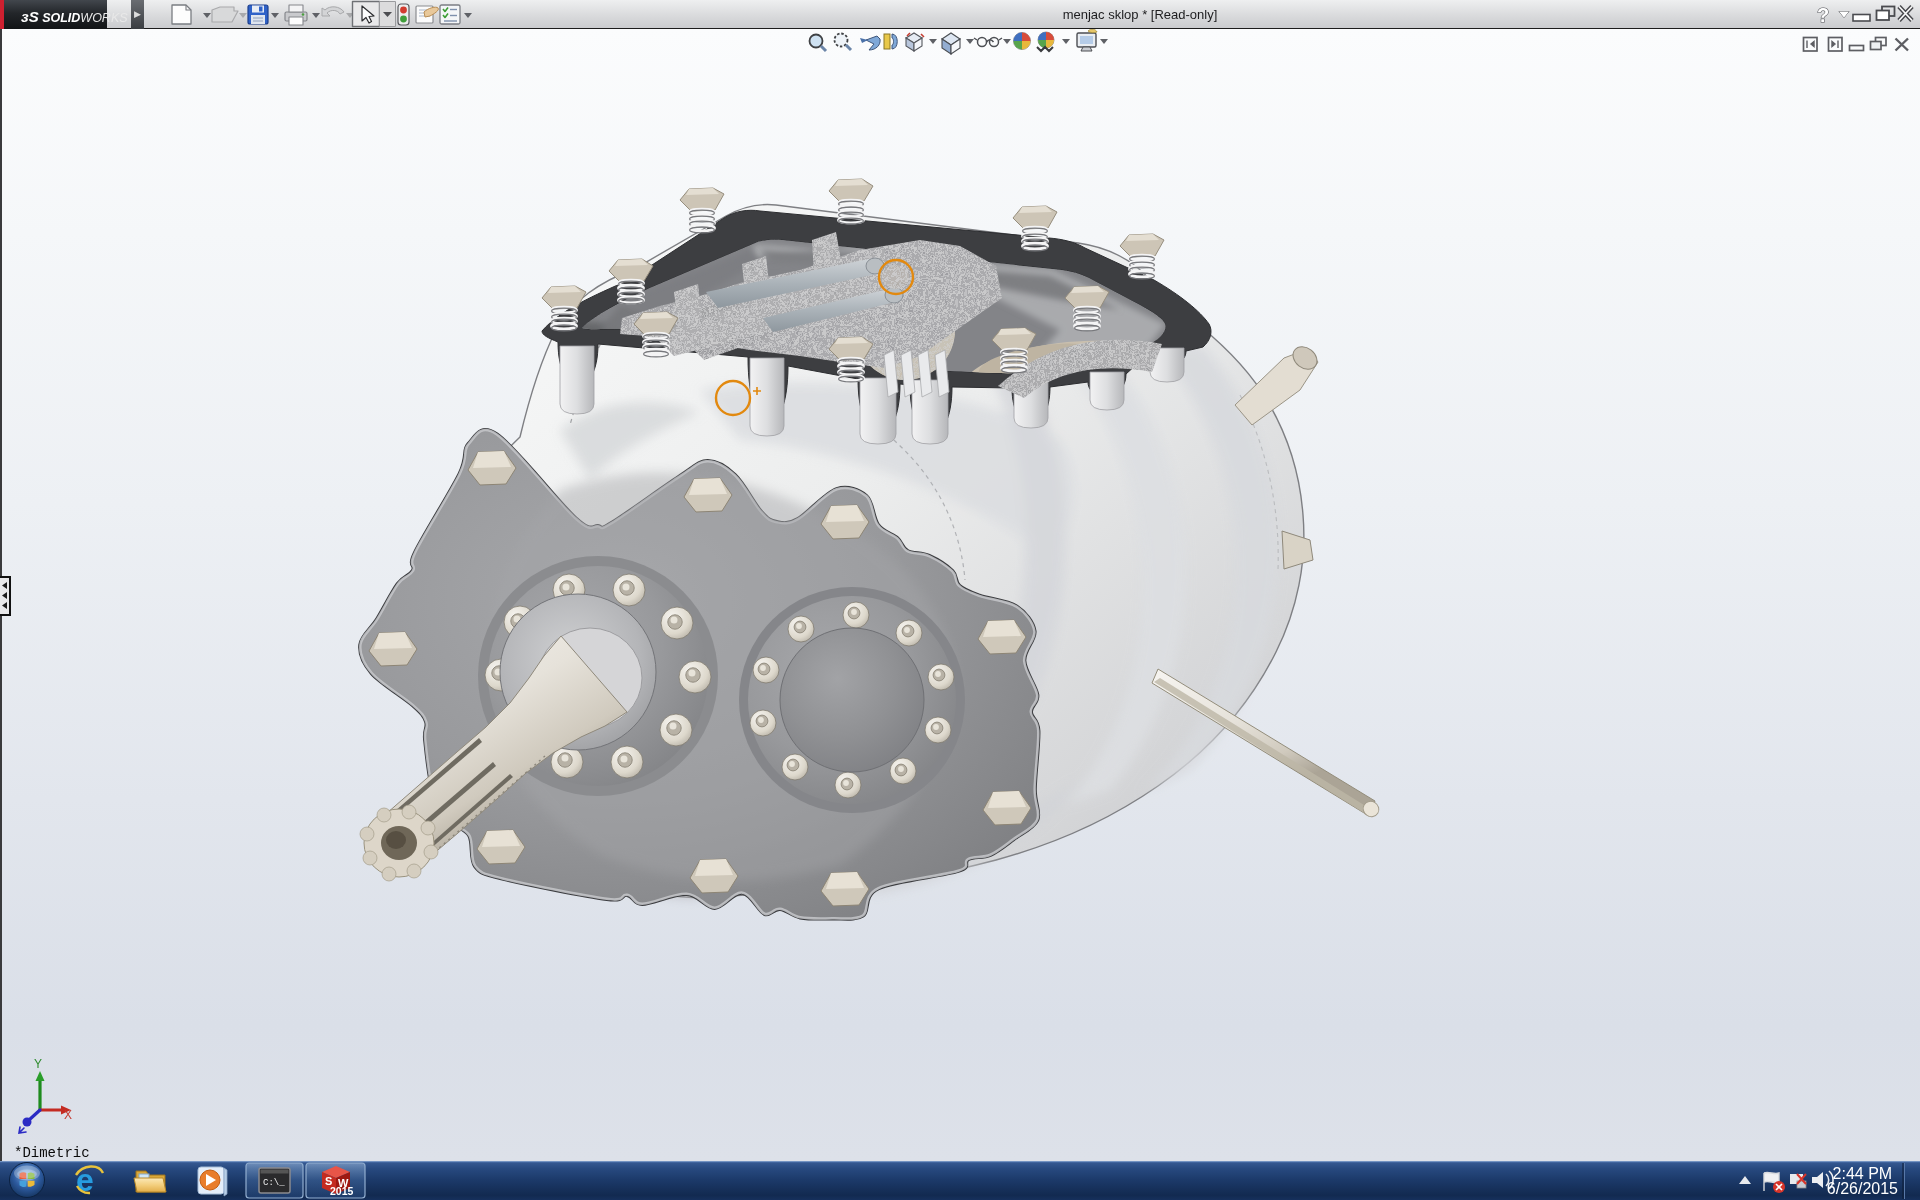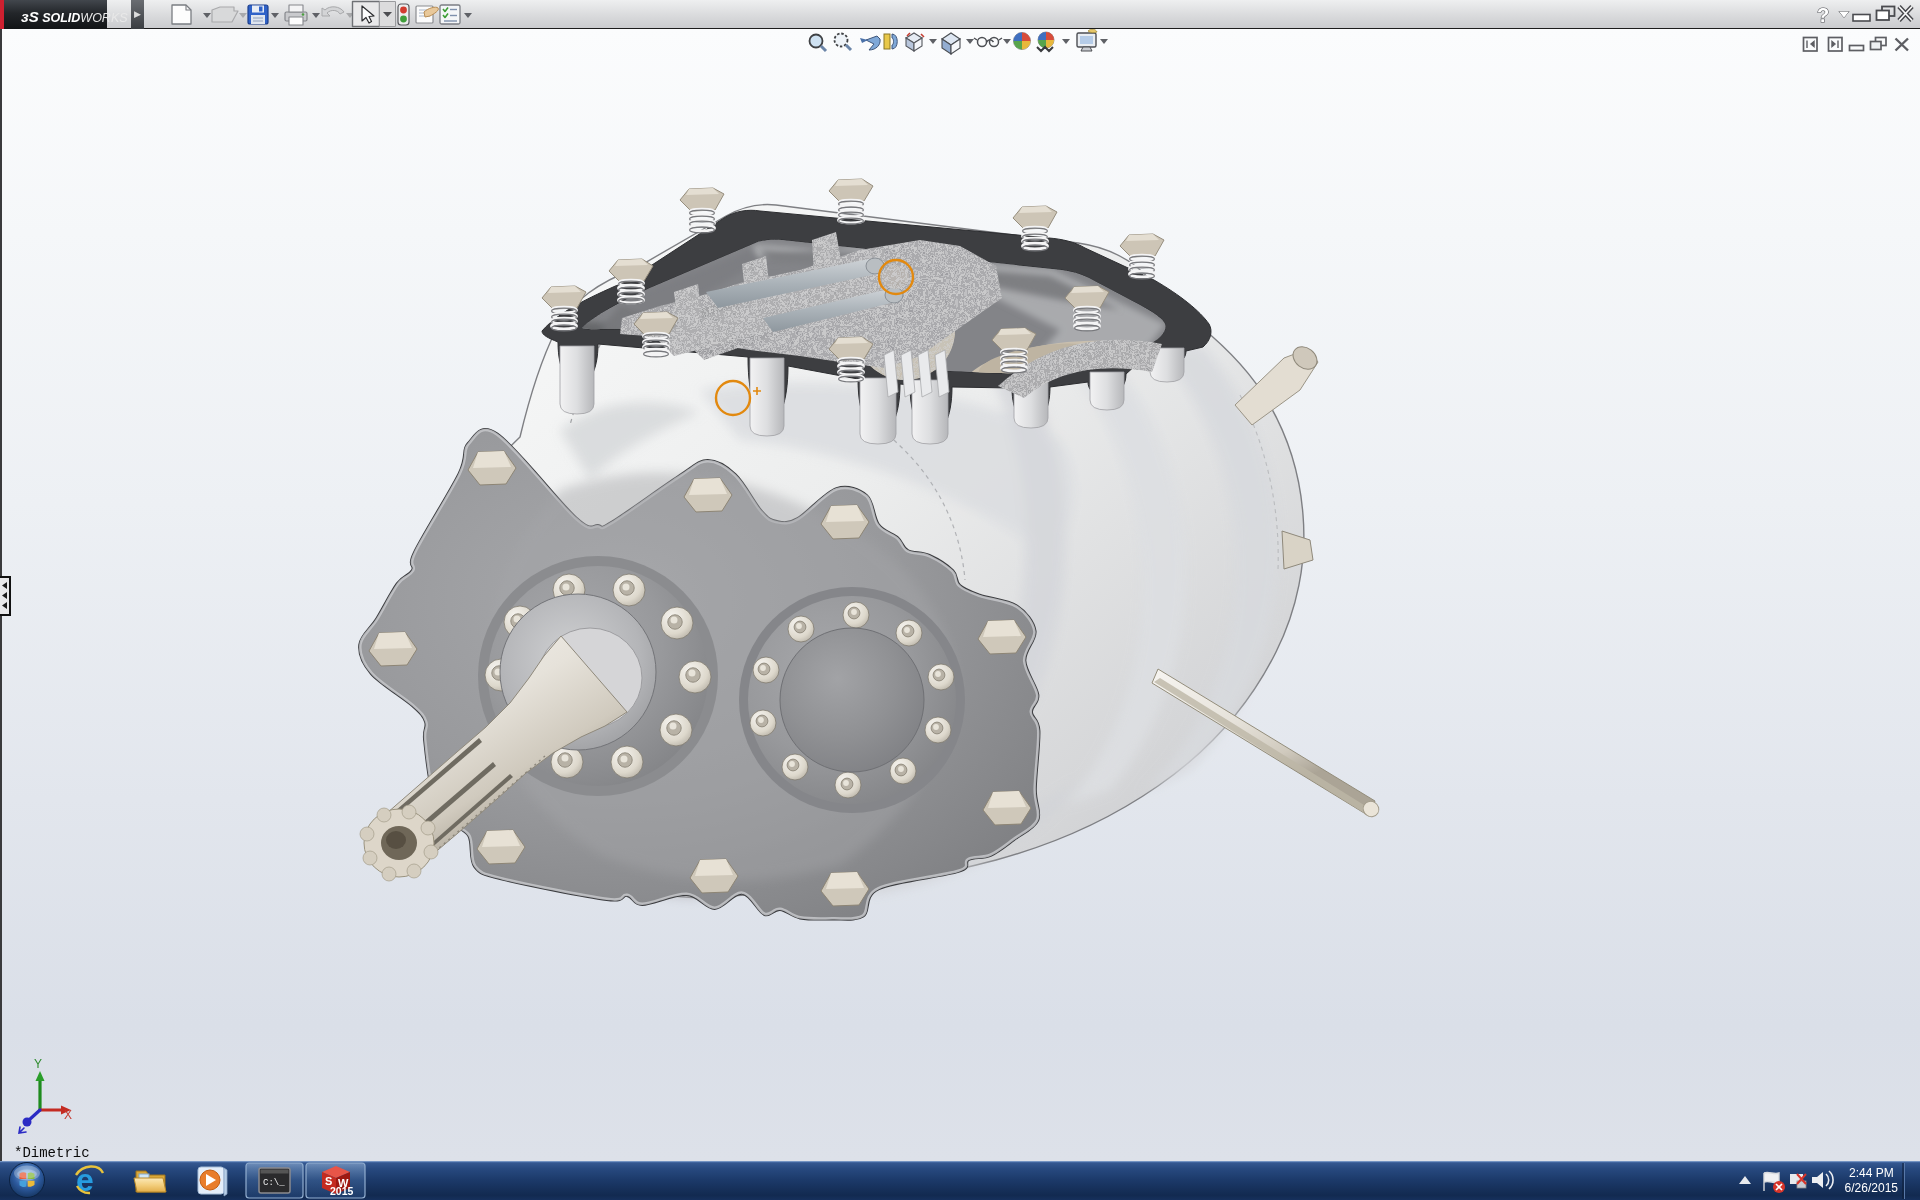--- a/index.html
+++ b/index.html
@@ -15,21 +15,21 @@
 #redstripe{position:absolute;z-index:42;left:0;top:0;width:4px;height:29px;background:#cf2030;}
 #swlogo{position:absolute;z-index:42;left:4px;top:0;width:103px;height:29px;background:linear-gradient(#42474d,#23262a 45%,#121416);color:#fff;}
 #swlogo .t{position:absolute;left:17px;top:8px;font-style:italic;font-weight:bold;font-size:12.5px;letter-spacing:0;white-space:nowrap;}
 #swlogo .t .w{font-weight:normal;color:#e8e8e8;}
 #swexp{position:absolute;z-index:42;left:131px;top:0;width:13px;height:29px;background:linear-gradient(#6a6d72,#3a3d41);color:#ddd;font-size:9px;line-height:29px;text-align:center;}
 #title-text{position:absolute;left:360px;top:7px;width:1560px;text-align:center;font-size:13px;color:#1d1d1f;z-index:41;}
 
 #taskbar{position:absolute;left:0;top:1161px;width:1920px;height:39px;z-index:50;
  background:linear-gradient(180deg,#5379b4 0%,#33568f 6%,#27497f 20%,#1c3a6a 48%,#16305a 72%,#122a50 88%,#16305c 100%);}
 #taskbar .topline{position:absolute;left:0;top:0;width:100%;height:1px;background:#7e9cc8;opacity:.8;}
-#clock{position:absolute;z-index:56;right:22px;top:1166px;text-align:center;font-size:12px;color:#fff;line-height:15px;}
+#clock{position:absolute;z-index:56;right:22px;top:1166px;text-align:center;font-size:16px;color:#fff;line-height:15px;}
 
 
 .abs{position:absolute;}
 #qat{z-index:46;left:0;top:0;}
 #winbtns{z-index:46;left:0;top:0;}
 #docbtns{z-index:6;left:0;top:0;}
 #viewtb{z-index:6;left:0;top:0;}
 #tbicons{position:absolute;z-index:55;left:0;top:0;width:1920px;height:1200px;pointer-events:none;}
 #triad{z-index:6;left:0;top:0;}
 </style>
@@ -371,20 +371,21 @@
       </svg></div>
   <div id="dimetric">*Dimetric</div>
   <div id="titlebar">
       <div class="darkline"></div>
     </div>
   <div id="redstripe"></div>
   <div id="swlogo">
       <div class="t"><span style="font-size:15px">ɜS</span> SOLID<span class="w">WORKS</span></div>
     </div>
   <div id="swexp">▶</div>
+  <div id="title-text">menjac sklop * [Read-only]</div>
   <div id="taskbar">
       <div class="topline"></div>
     </div>
 <svg id="qat" class="abs" width="1920" height="29" viewBox="0 0 1920 29">
  <g stroke-linejoin="round">
 
   <path d="M 172,5 L 186,5 L 191,10 L 191,24 L 172,24 Z" fill="#fdfdfd" stroke="#7a7d82" stroke-width="1.3"></path>
   <path d="M 186,5 L 186,10 L 191,10" fill="none" stroke="#7a7d82" stroke-width="1.1"></path>
   <path d="M 203,13 l 8,0 l -4,5 z" fill="#5f6166"></path>
 

